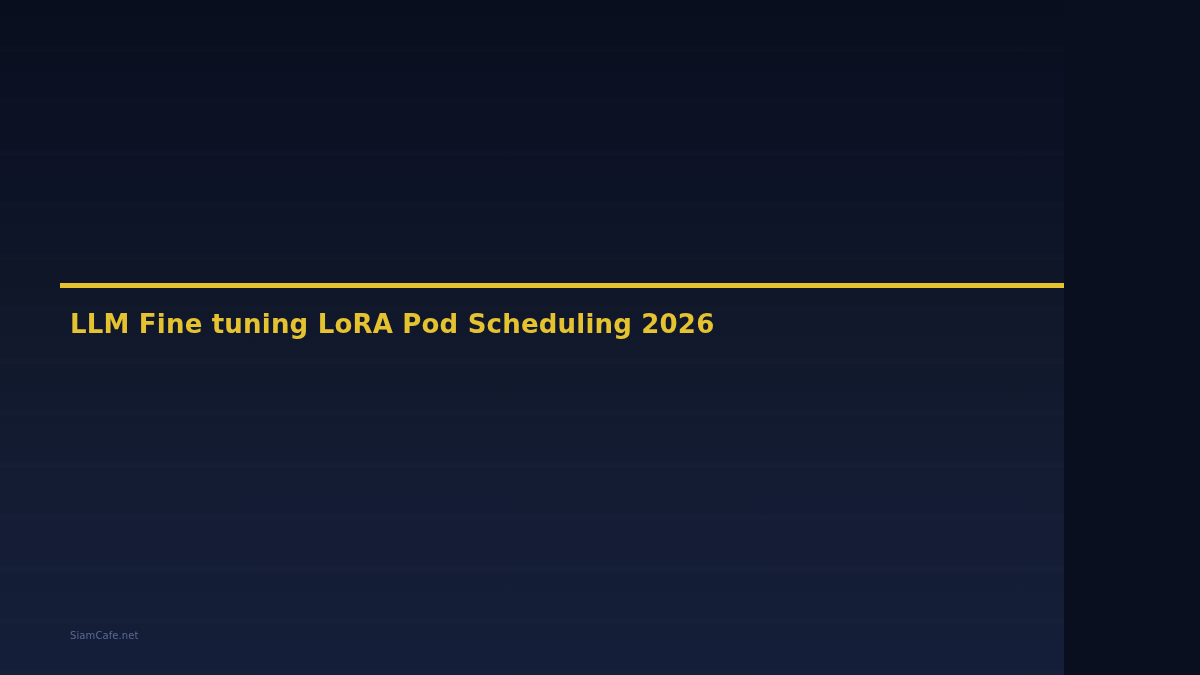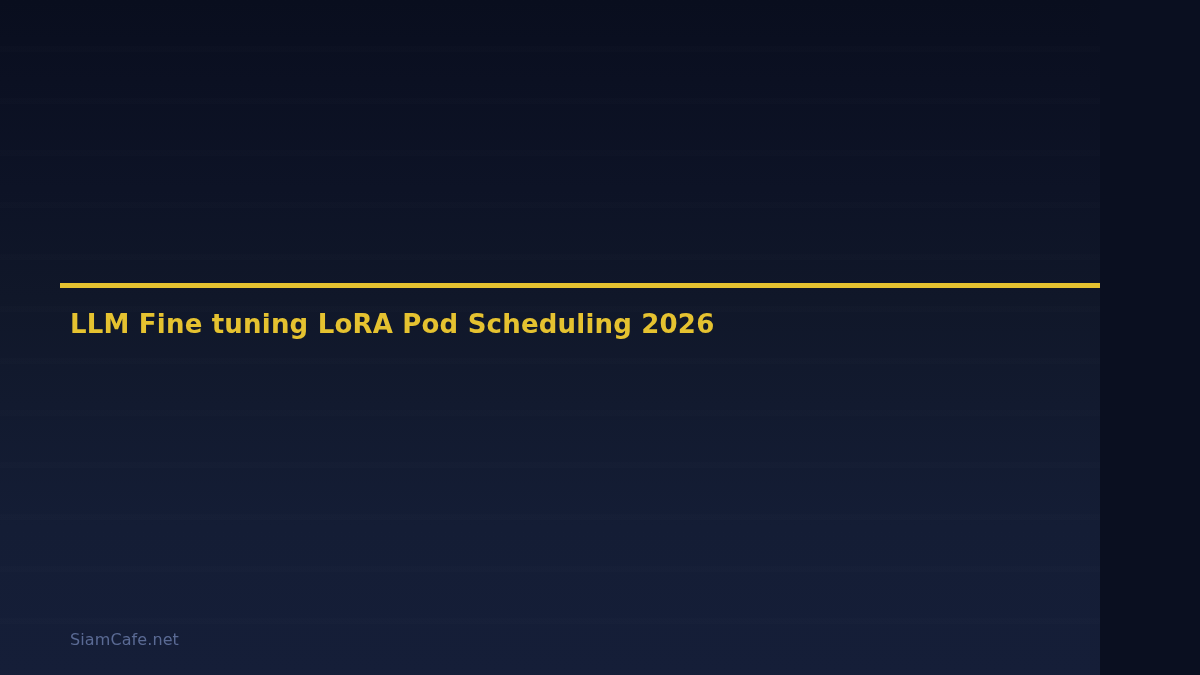--- a/index.html
+++ b/index.html
@@ -16,21 +16,20 @@
     
     background: linear-gradient(180deg,
         #090e1e 0%,
         #0b1022 12%,
         #0d1326 28%,
         #101729 44%,
         #121a2f 60%,
         #141d35 78%,
         #151e38 100%);
     font-family: "DejaVu Sans", "Liberation Sans", sans-serif;
-    padding-left: 36px;
     -webkit-font-smoothing: antialiased;
   }
 
   
   #slide::before {
     content: "";
     position: absolute;
     inset: 0;
     pointer-events: none;
     background: repeating-linear-gradient(
@@ -64,21 +63,21 @@
     font-weight: bold;
     letter-spacing: 0.2px;
     color: #e5c230;
     white-space: nowrap;
   }
 
   .footer {
     position: absolute;
     left: 70px;
     top: 630px;
-    font-size: 16px;
+    font-size: 10px;
     font-weight: normal;
     color: #5a6a94;
     letter-spacing: 0.1px;
   }
 </style>
 </head>
 <body>
 
 <div id="slide">
 

